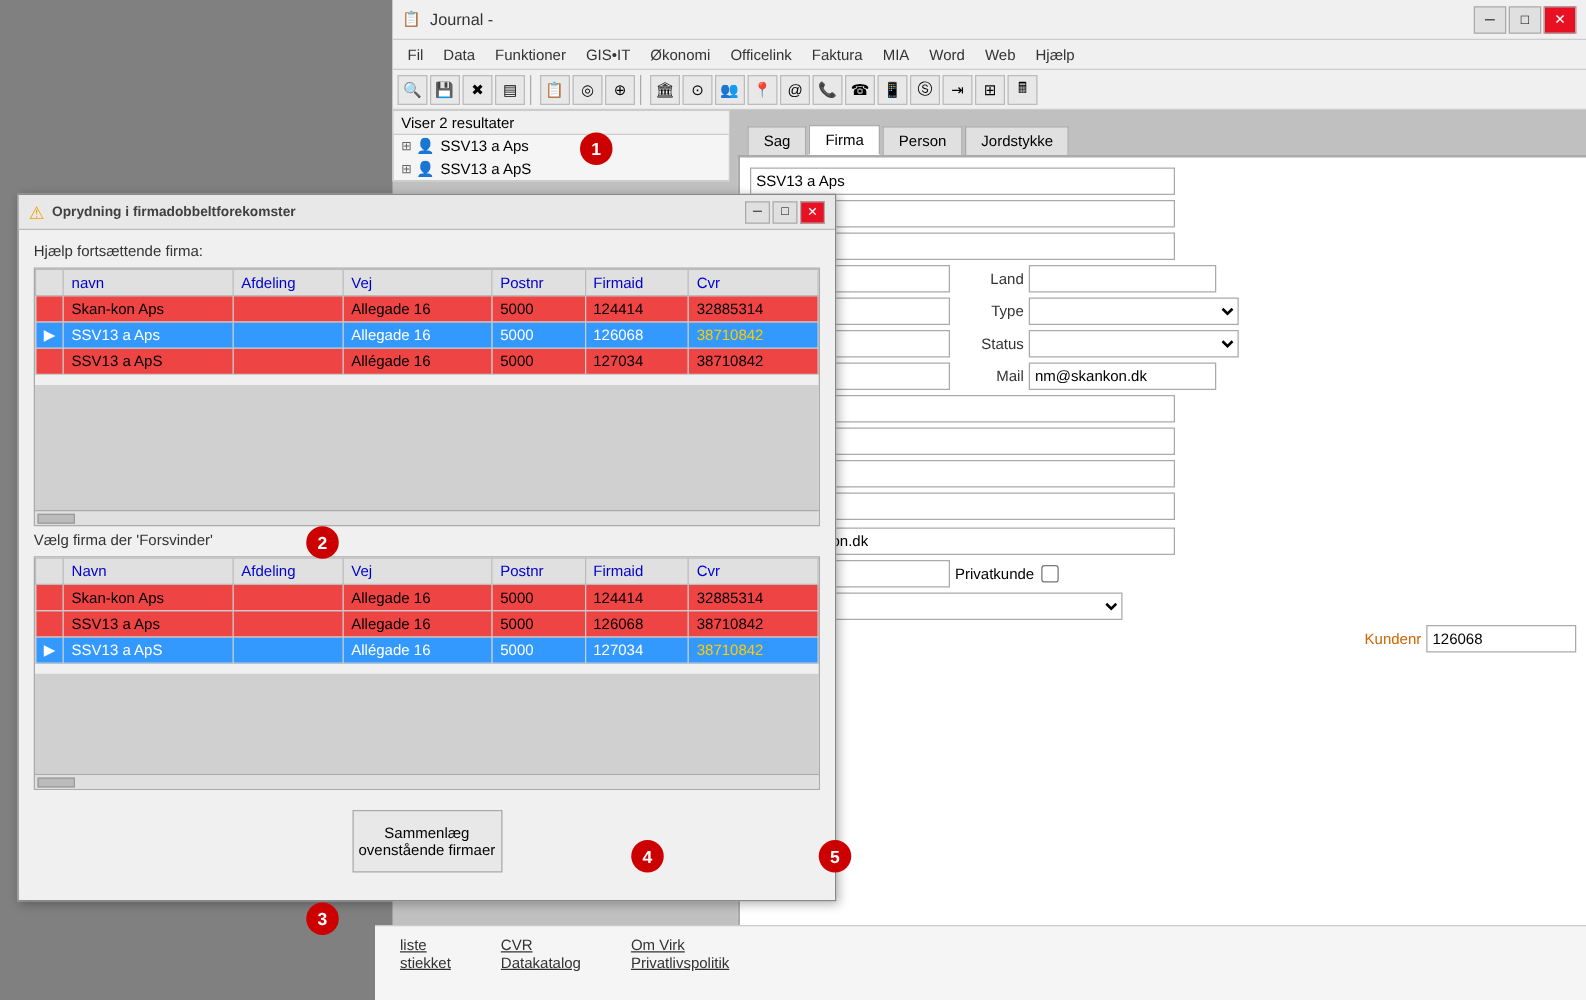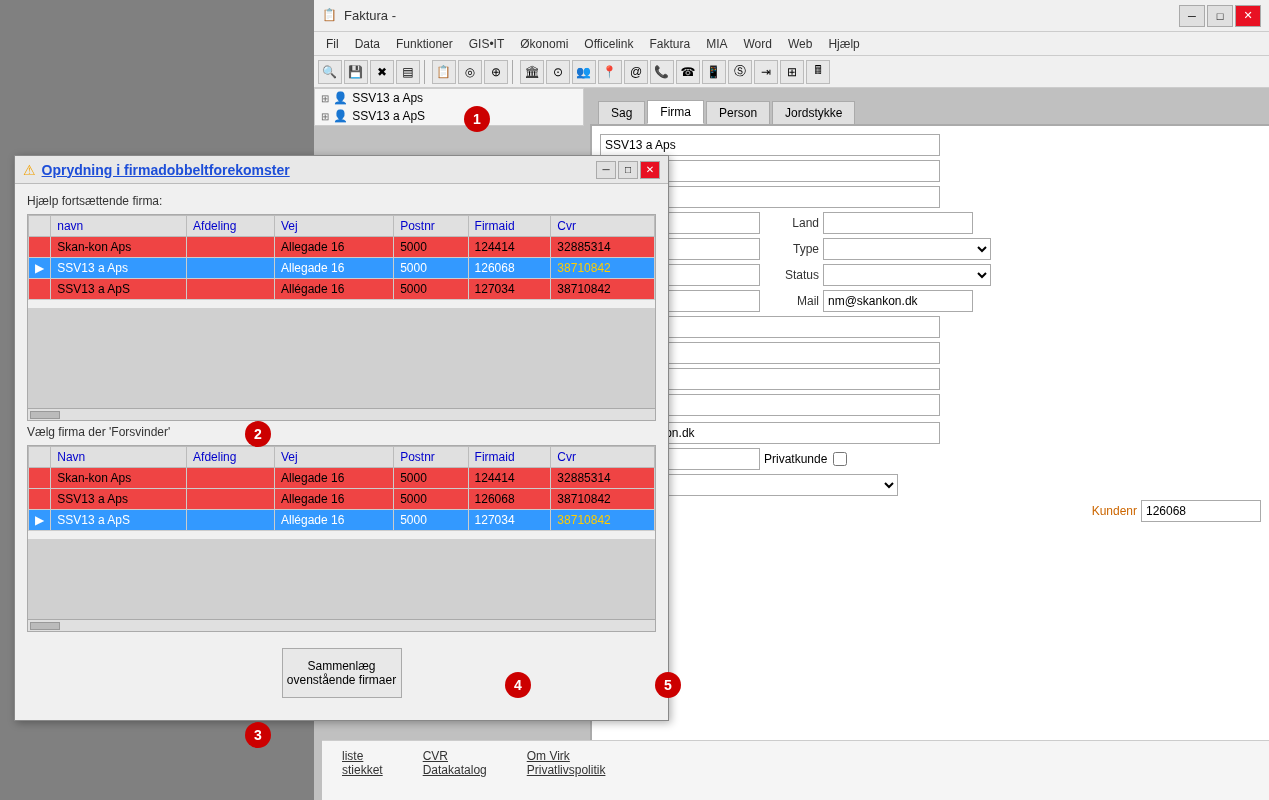--- a/index.html
+++ b/index.html
@@ -74,21 +74,21 @@
     .dialog {
       position: absolute; top: 155px; left: 14px; width: 655px;
       background: #f0f0f0; border: 1px solid #888;
       box-shadow: 2px 2px 8px rgba(0,0,0,0.3);
     }
     .dialog-title-bar {
       height: 28px; background: #e8e8e8; border-bottom: 1px solid #bbb;
       display: flex; align-items: center; padding: 0 8px;
     }
     .dialog-title-icon { margin-right: 6px; color: #f0a000; font-size: 14px; }
-    .dialog-title-text { flex: 1; font-size: 14px; font-weight: bold; color: #1d4ed8; text-decoration: underline; }
+    .dialog-title-text { flex: 1; font-size: 11px; font-weight: bold; color: #404040; }
     .dialog-ctrl-btn { width: 20px; height: 18px; border: 1px solid #aaa; background: #e0e0e0; cursor: pointer; display: flex; align-items: center; justify-content: center; font-size: 10px; margin-left: 2px; }
     .dialog-ctrl-btn.close-btn { background: #e81123; color: white; }
 
     .dialog-body { padding: 10px 12px; }
 
     .section-label { font-size: 12px; margin-bottom: 6px; color: #333; }
 
     
     .data-table { width: 100%; border-collapse: collapse; font-size: 12px; margin-bottom: 8px; }
     .data-table th { background: #e0e0e0; border: 1px solid #bbb; padding: 3px 6px; font-weight: normal; color: #0000cc; text-align: left; }
@@ -133,21 +133,21 @@
     
     .orange-label { color: #cc6600; font-size: 12px; }
   </style>
 </head>
 <body>
 
 <div class="gray-area"></div>
 
 <div class="title-bar">
   <span class="title-bar-icon">📋</span>
-  <span class="title-text">Faktura -</span>
+  <span class="title-text">Journal -</span>
   <div class="title-controls">
     <div class="title-btn">─</div>
     <div class="title-btn">□</div>
     <div class="title-btn close">✕</div>
   </div>
 </div>
 
 <div class="menu-bar">
   <span class="menu-item">Fil</span>
   <span class="menu-item">Data</span>
@@ -180,20 +180,21 @@
   <div class="tb-btn">📞</div>
   <div class="tb-btn">☎</div>
   <div class="tb-btn">📱</div>
   <div class="tb-btn">Ⓢ</div>
   <div class="tb-btn">⇥</div>
   <div class="tb-btn">⊞</div>
   <div class="tb-btn">🖩</div>
 </div>
 
 <div class="results-panel">
+  <div class="results-label">Viser 2 resultater</div>
   <div class="results-item">
     <span class="tree-expand">⊞</span>
     <span style="color:#4488cc; margin-right:4px;">👤</span>
     <span>SSV13 a Aps</span>
   </div>
   <div class="results-item">
     <span class="tree-expand">⊞</span>
     <span style="color:#4488cc; margin-right:4px;">👤</span>
     <span>SSV13 a ApS</span>
   </div>
@@ -394,21 +395,21 @@
 
     <div class="dialog-footer">
       <button class="footer-btn">Sammenlæg ovenstående firmaer</button>
     </div>
 
     <div class="badge" style="position:absolute; bottom: 22px; left: 490px;">4</div>
     <div class="badge" style="position:absolute; bottom: 22px; left: 640px;">5</div>
   </div>
 </div>
 
-<div class="bg-bottom-bar" style="left: 322px; right: 0;">
+<div class="bg-bottom-bar" style="left: 300px; right: 0;">
   <div>
     <div class="bg-bottom-link">liste</div>
     <div class="bg-bottom-link">stiekket</div>
   </div>
   <div>
     <div class="bg-bottom-link">CVR</div>
     <div class="bg-bottom-link">Datakatalog</div>
   </div>
   <div>
     <div class="bg-bottom-link">Om Virk</div>

